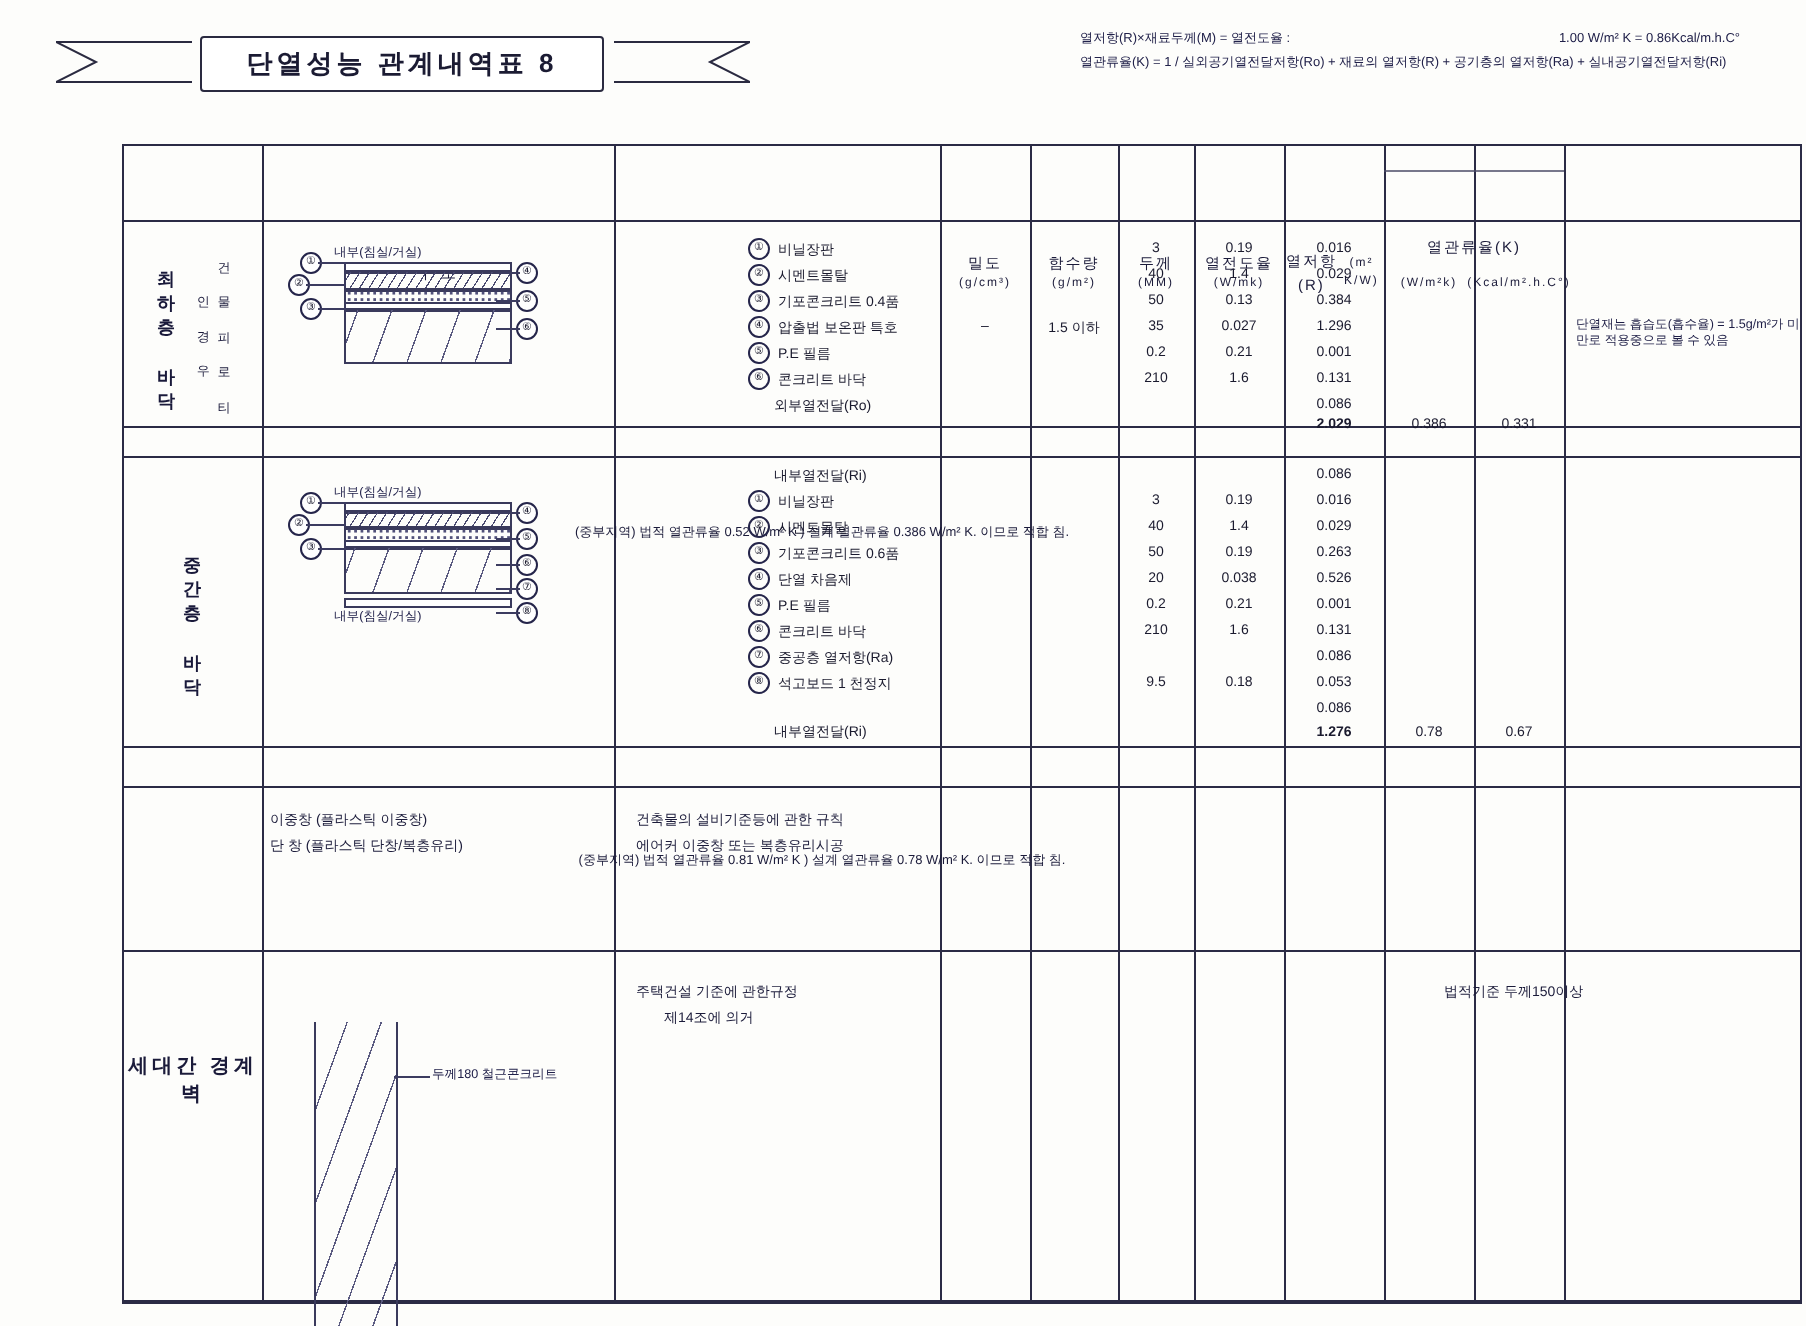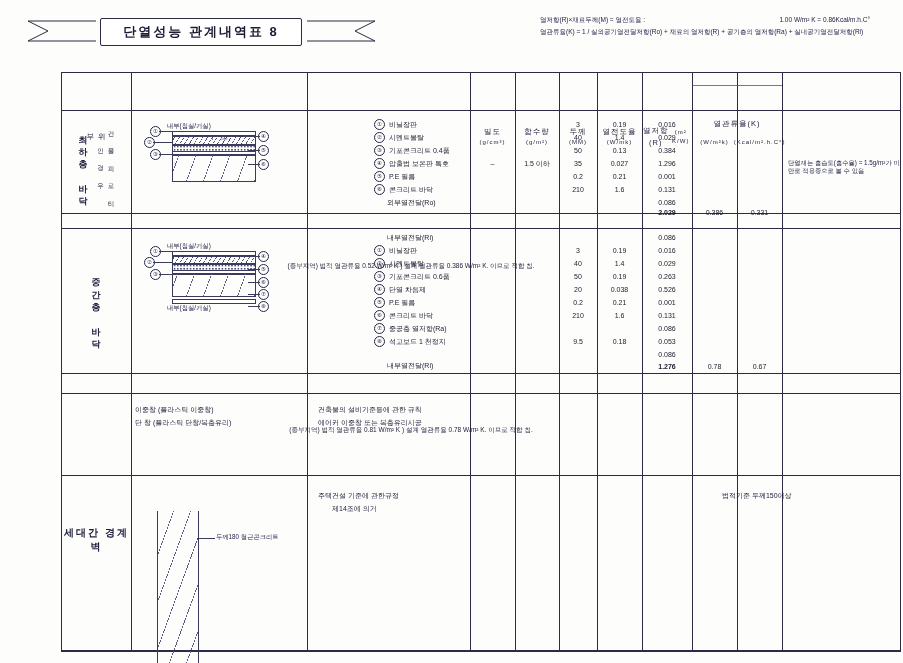--- a/index.html
+++ b/index.html
@@ -256,23 +256,20 @@
     <div class="vline" style="left:720px"></div>
 
     <div class="hline" style="top:37px"></div>
     <div class="hline" style="top:140px"></div>
     <div class="hline" style="top:155px"></div>
     <div class="hline" style="top:300px"></div>
     <div class="hline" style="top:320px"></div>
     <div class="hline" style="top:402px"></div>
     <div class="hline" style="top:577px"></div>
 
-    <div class="cell hdr" style="left:0;top:0;width:69px;height:37px">
-        <span>부   위</span>
-      </div>
     <div class="cell hdr" style="left:69px;top:0;width:176px;height:37px">
         <span>구      조</span>
       </div>
     <div class="cell hdr" style="left:408px;top:0;width:45px;height:37px;flex-direction:column">
       <span>밀도</span>
       <span style="font-size:6px">(g/cm³)</span>
     </div>
     <div class="cell hdr" style="left:453px;top:0;width:44px;height:37px;flex-direction:column">
       <span>함수량</span>
       <span style="font-size:6px">(g/m²)</span>

